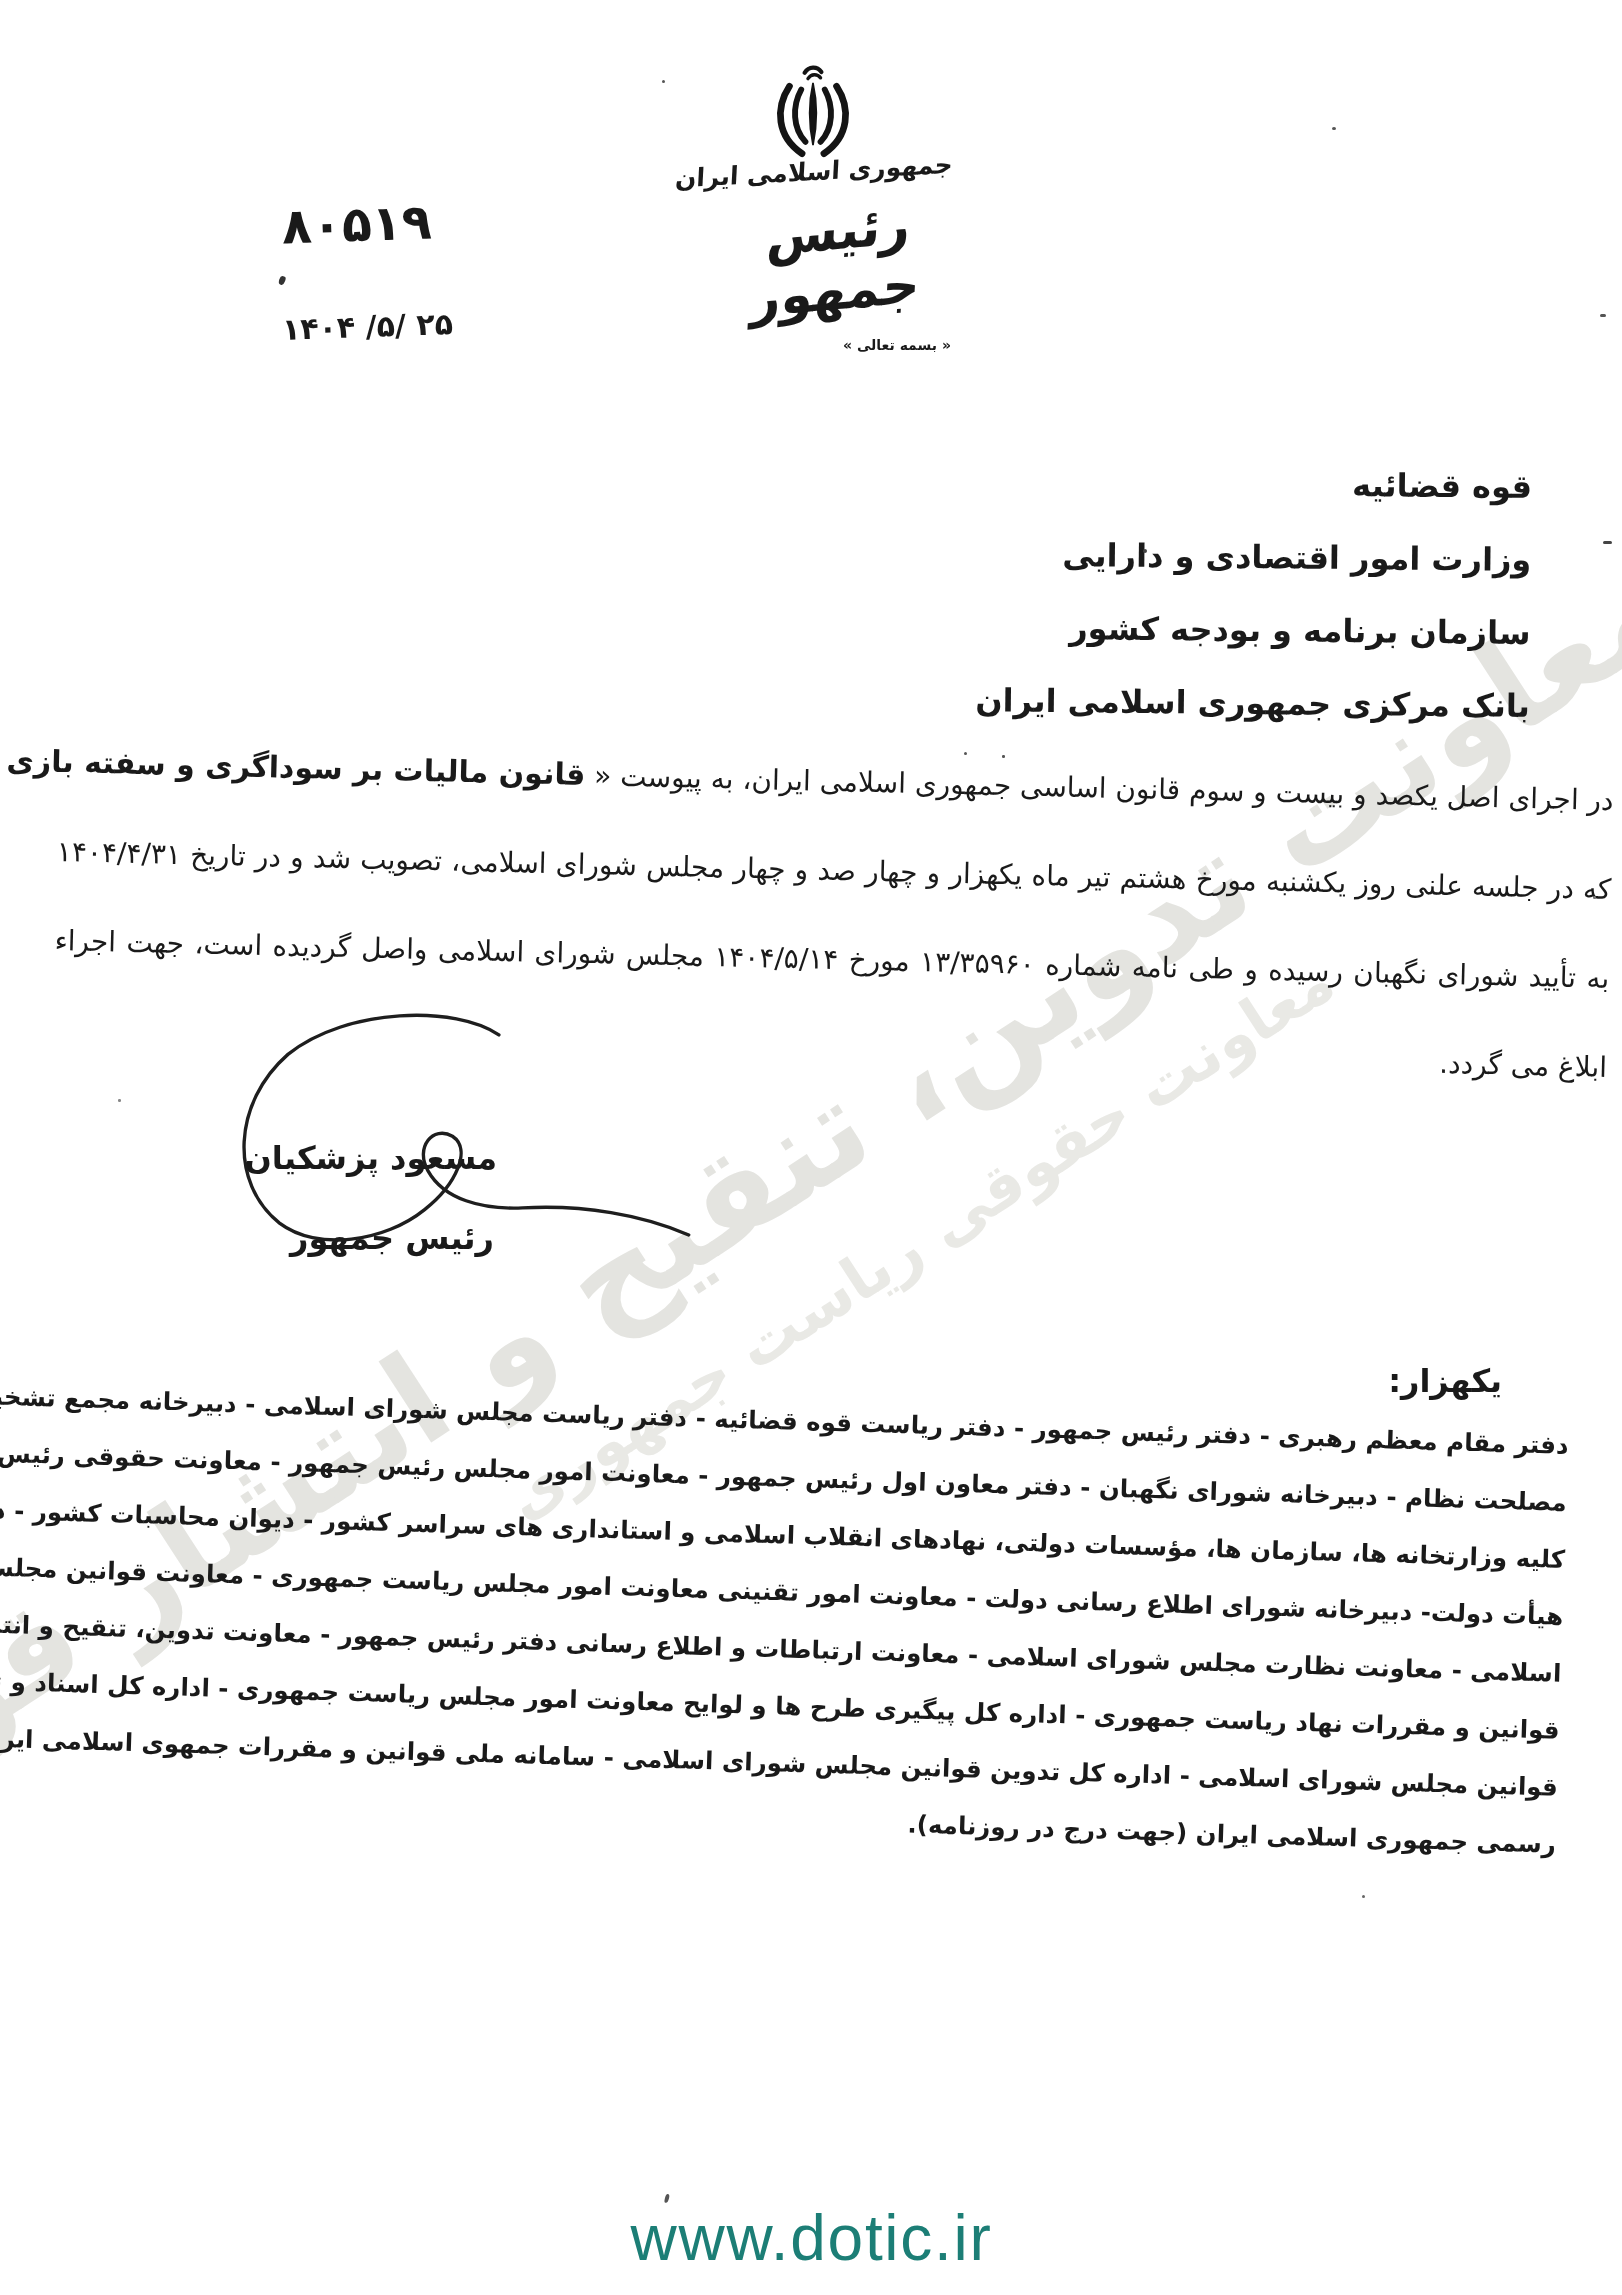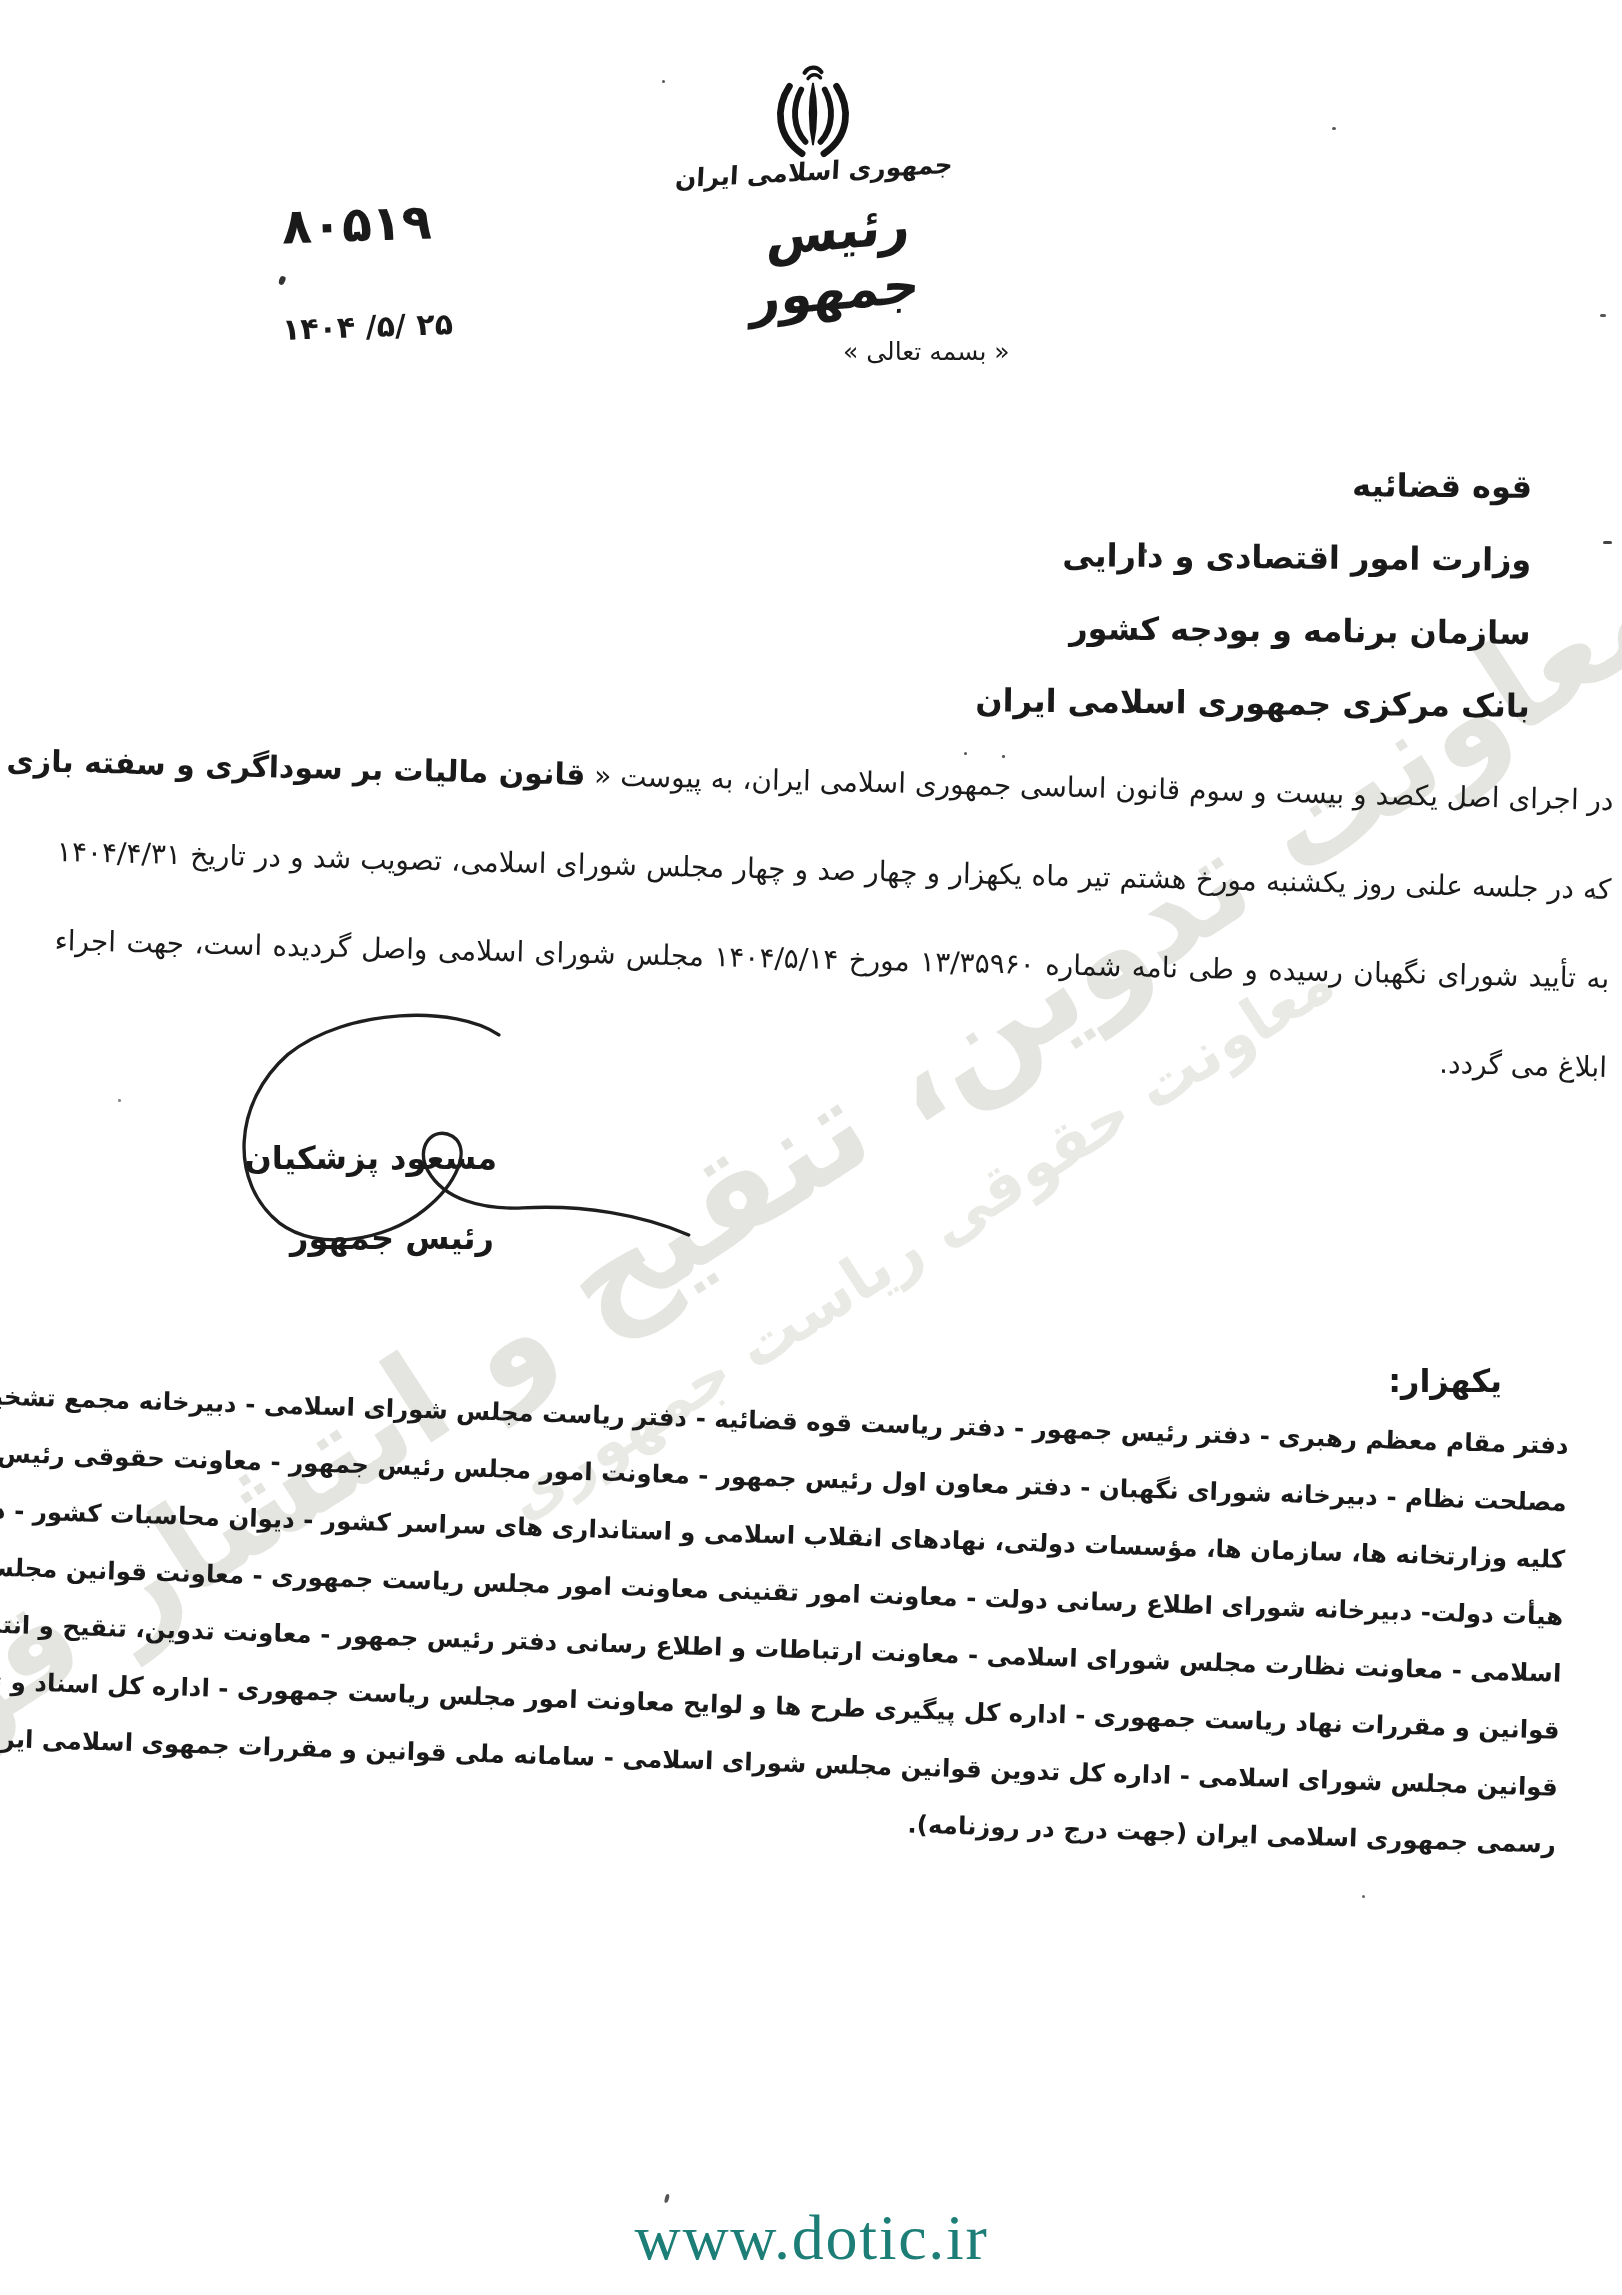--- a/index.html
+++ b/index.html
@@ -21,21 +21,21 @@
   
   .emblem{left:763px;top:61px;z-index:2;}
   .hdr-org{
     left:668px;top:157px;width:292px;text-align:center;z-index:2;
     font-size:25px;font-weight:bold;transform:rotate(-3deg) skewX(-6deg);
   }
   .hdr-title{
     left:685px;top:201px;width:304px;text-align:center;z-index:2;
     font-size:52px;font-weight:bold;transform:rotate(-5deg) skewX(-8deg);
   }
-  .basmala{left:843px;top:337px;font-size:25px;font-weight:normal;z-index:2;}
+  .basmala{left:843px;top:337px;font-size:14px;font-weight:bold;z-index:2;}
   .ref-number{
     left:282px;top:196px;font-size:49px;font-weight:bold;letter-spacing:7.6px;
     transform:rotate(-2deg);z-index:2;
   }
   .ref-date{
     left:282px;top:309px;font-size:30px;font-weight:bold;letter-spacing:2.5px;
     transform:rotate(-2deg);z-index:2;direction:ltr;
   }
   
   .addressees{
@@ -64,21 +64,21 @@
   .cc-block{
     left:51px;top:1430px;width:1518px;z-index:2;
     font-size:24.5px;font-weight:bold;line-height:31px;
     transform:rotate(1.8deg);transform-origin:right top;
   }
   .cc-block .jline{margin-bottom:26px;}
   .cc-last{direction:rtl;text-align:right;}
   
   .footer-url{
     left:50%;top:2201px;transform:translateX(-50%);z-index:2;
-    font-family:Liberation Serif, serif;
+    font-family:Liberation Sans, sans-serif;
     font-size:64px;letter-spacing:1.7px;color:#1c7e76;white-space:nowrap;
   }
   
   .speck{position:absolute;background:#555;border-radius:50%;z-index:2;}
 </style>
 </head>
 <body>
 
 <div class="page">
 

